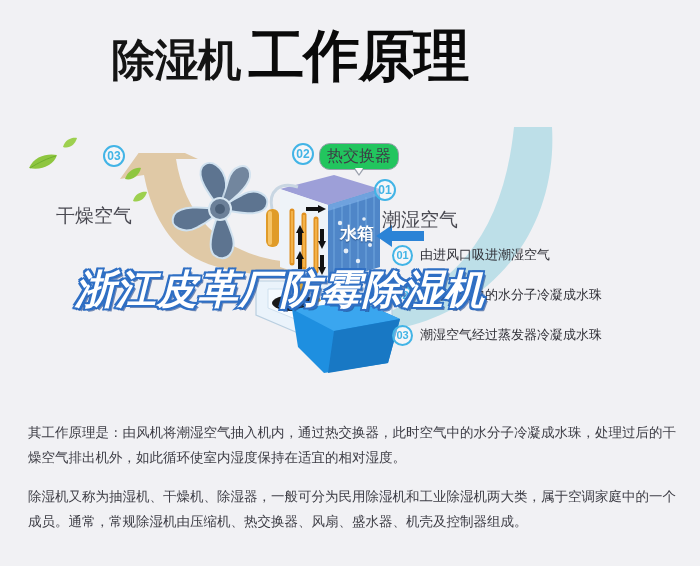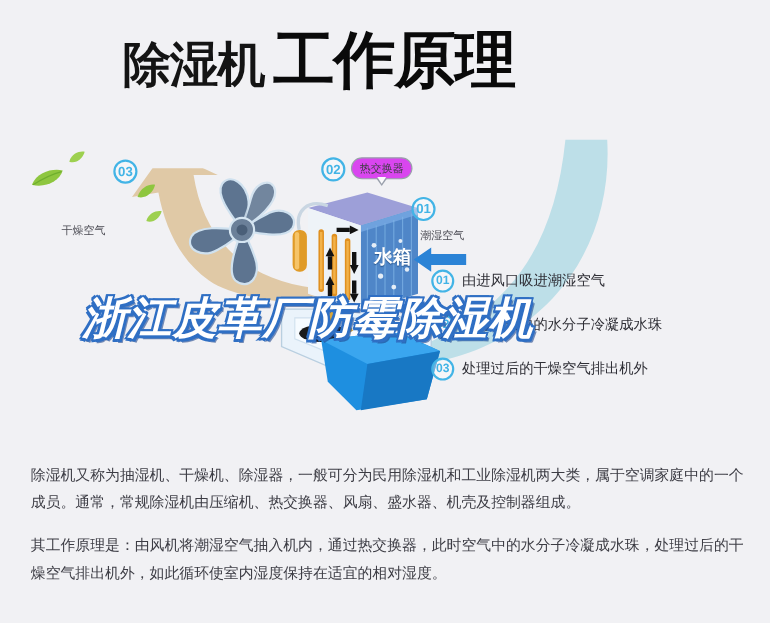--- a/index.html
+++ b/index.html
@@ -60,31 +60,31 @@
     width:22px;height:22px;border-radius:50%;
     border:2px solid #42b4e6;
     color:#42b4e6;
     font-size:12px;font-weight:bold;
     display:flex;align-items:center;justify-content:center;
     background:rgba(255,255,255,0.35);
     box-sizing:border-box;
   }
   .ill-label{
     position:absolute;
-    font-size:10px;color:#4a4a52;
+    font-size:19px;color:#4a4a52;
     white-space:nowrap;
     font-family:"DejaVu Sans","Liberation Sans",sans-serif;
   }
   .callout{
     position:absolute;
     border:1.5px solid #9aa0ac;
     border-radius:11px;
-    background:#d946ef;
+    background:#22c55e;
     padding:2px 7px;
-    font-size:10px;color:#3d3d45;
+    font-size:16px;color:#3d3d45;
     white-space:nowrap;
     font-family:Liberation Serif, serif;
   }
   .callout:after{
     content:"";position:absolute;left:50%;margin-left:-5px;bottom:-7px;
     width:0;height:0;border-left:5px solid transparent;border-right:5px solid transparent;
     border-top:7px solid #9aa0ac;
   }
   .callout:before{
     content:"";position:absolute;left:50%;margin-left:-4px;bottom:-5px;z-index:2;
@@ -283,24 +283,24 @@
     <div class="legend-row">
       <div class="legend-badge">01</div>
       <div class="legend-text">由进风口吸进潮湿空气</div>
     </div>
     <div class="legend-row">
       <div class="legend-badge">02</div>
       <div class="legend-text">此时空气中的水分子冷凝成水珠</div>
     </div>
     <div class="legend-row">
       <div class="legend-badge">03</div>
-      <div class="legend-text">处理过后的干燥空气排出机外</div>
+      <div class="legend-text">潮湿空气经过蒸发器冷凝成水珠</div>
     </div>
   </div>
 
   <div class="watermark">浙江皮革厂防霉除湿机</div>
 
   <div class="copy">
+    <p>其工作原理是：由风机将潮湿空气抽入机内，通过热交换器，此时空气中的水分子冷凝成水珠，处理过后的干燥空气排出机外，如此循环使室内湿度保持在适宜的相对湿度。</p>
     <p>除湿机又称为抽湿机、干燥机、除湿器，一般可分为民用除湿机和工业除湿机两大类，属于空调家庭中的一个成员。通常，常规除湿机由压缩机、热交换器、风扇、盛水器、机壳及控制器组成。</p>
-    <p>其工作原理是：由风机将潮湿空气抽入机内，通过热交换器，此时空气中的水分子冷凝成水珠，处理过后的干燥空气排出机外，如此循环使室内湿度保持在适宜的相对湿度。</p>
   </div>
 
 </div>
 
 </body></html>

